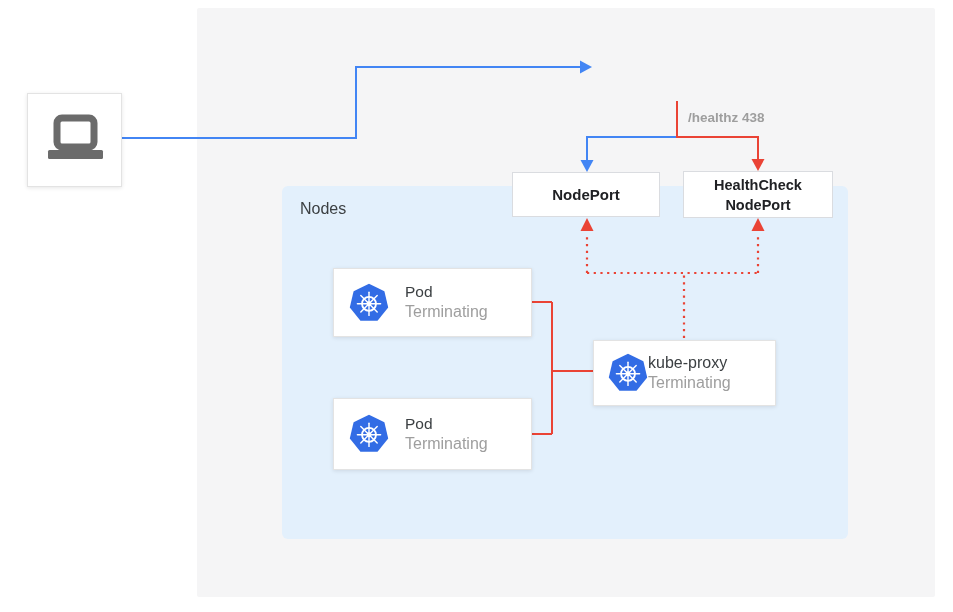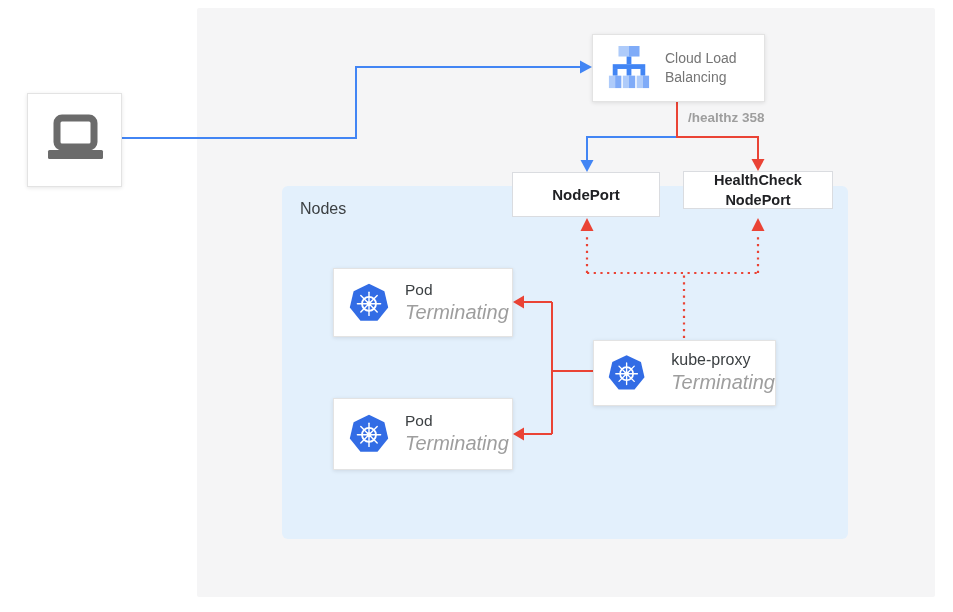--- a/index.html
+++ b/index.html
@@ -12,29 +12,29 @@
   .nodes-label{position:absolute;left:300px;top:200px;font-size:16px;color:var(--text_dark,#3c4043);}
   .wires{position:absolute;left:0;top:0;width:953px;height:612px;pointer-events:none;}
   .box{position:absolute;background:#ffffff;border:1px solid #e3e3e3;
        box-shadow:0 1px 4px rgba(0,0,0,0.10);box-sizing:border-box;}
   .laptop-box{left:27px;top:93px;width:95px;height:94px;display:flex;align-items:center;justify-content:center;}
   .clb-box{left:592px;top:34px;width:173px;height:68px;display:flex;align-items:center;gap:13px;padding-left:13px;}
   .clb-label{width:86px;font-size:14px;line-height:1.35;color:var(--text_gray,#757575);}
   .healthz{position:absolute;left:688px;top:110px;font-size:13.5px;font-weight:700;color:var(--text_light_gray,#9e9e9e);}
   .nodeport-box{left:512px;top:172px;width:148px;height:45px;display:flex;align-items:center;justify-content:center;
                 font-size:15px;font-weight:700;color:#202124;border-color:#dadce0;box-shadow:none;}
-  .hc-box{left:683px;top:171px;width:150px;height:38px;display:flex;flex-direction:column;align-items:center;justify-content:center;
+  .hc-box{left:683px;top:171px;width:150px;height:47px;display:flex;flex-direction:column;align-items:center;justify-content:center;
           font-size:14.5px;font-weight:700;color:#202124;line-height:1.38;border-color:#dadce0;box-shadow:none;text-align:center;}
-  .pod-box{width:180px;display:flex;align-items:center;gap:16px;padding-left:15px;}
+  .pod-box{width:199px;display:flex;align-items:center;gap:16px;padding-left:15px;}
   .pod1{left:333px;top:268px;height:69px;}
   .pod2{left:333px;top:398px;height:72px;}
-  .kp-box{left:593px;top:340px;width:183px;height:66px;display:flex;align-items:center;gap:26px;padding-left:14px;}
+  .kp-box{left:593px;top:340px;width:183px;height:66px;display:flex;align-items:center;gap:0;padding-left:14px;}
   .card-text{display:flex;flex-direction:column;line-height:1.28;}
   .card-title{font-size:15.5px;color:var(--text_dark,#3c4043);}
-  .card-sub{font-size:20px;color:var(--text_light_gray,#9aa0a6);font-style:italic;}
+  .card-sub{font-size:16px;color:var(--text_light_gray,#9aa0a6);}
   .hidden-defs{position:absolute;width:0;height:0;overflow:hidden;}
 </style>
 </head>
 <body>
 
 <svg class="hidden-defs" aria-hidden="true">
   <defs>
     <symbol id="k8s-wheel" viewBox="0 0 100 100">
       <polygon points="50,2 88.5,20.4 98,61.5 71.3,94.5 28.7,94.5 2,61.5 11.5,20.4" fill="var(--k8s_blue,#326ce5)"></polygon>
       <g stroke="#ffffff" stroke-width="3.6" stroke-linecap="round">
@@ -87,40 +87,22 @@
     </g>
   </svg>
 
   <div class="box laptop-box">
     <svg width="66" height="52" viewBox="0 0 64 52">
       <rect x="14" y="4" width="37" height="29" rx="5" fill="none" stroke="var(--laptop_gray,#6b6b6b)" stroke-width="7"></rect>
       <rect x="5" y="36" width="55" height="9" rx="1.5" fill="var(--laptop_gray,#6b6b6b)"></rect>
     </svg>
   </div>
 
-  <div class="box clb-box">
-    <svg width="46" height="44" viewBox="0 0 48 46">
-      <rect x="13" y="0" width="11" height="11" fill="var(--clb_icon_light,#aecbfa)"></rect>
-      <rect x="24" y="0" width="11" height="11" fill="var(--clb_icon_mid,#7fabf8)"></rect>
-      <rect x="21.5" y="11" width="5" height="8" fill="var(--clb_icon_primary,#4285f4)"></rect>
-      <rect x="7" y="19" width="34" height="5" fill="var(--clb_icon_primary,#4285f4)"></rect>
-      <rect x="7" y="24" width="5" height="7" fill="var(--clb_icon_primary,#4285f4)"></rect>
-      <rect x="21.5" y="24" width="5" height="7" fill="var(--clb_icon_primary,#4285f4)"></rect>
-      <rect x="36" y="24" width="5" height="7" fill="var(--clb_icon_primary,#4285f4)"></rect>
-      <rect x="3" y="31" width="6.5" height="13" fill="var(--clb_icon_light,#aecbfa)"></rect>
-      <rect x="9.5" y="31" width="6.5" height="13" fill="var(--clb_icon_mid,#7fabf8)"></rect>
-      <rect x="17.5" y="31" width="6.5" height="13" fill="var(--clb_icon_light,#aecbfa)"></rect>
-      <rect x="24" y="31" width="6.5" height="13" fill="var(--clb_icon_mid,#7fabf8)"></rect>
-      <rect x="32" y="31" width="6.5" height="13" fill="var(--clb_icon_light,#aecbfa)"></rect>
-      <rect x="38.5" y="31" width="6.5" height="13" fill="var(--clb_icon_mid,#7fabf8)"></rect>
-    </svg>
-    <div class="clb-label">Cloud Load Balancing</div>
-  </div>
 
-  <div class="healthz">/healthz 358</div>
+  <div class="healthz">/healthz 438</div>
 
   <div class="box nodeport-box">
     <span>NodePort</span>
   </div>
 
   <div class="box hc-box">
     <span>HealthCheck</span>
     <span>NodePort</span>
   </div>
 

